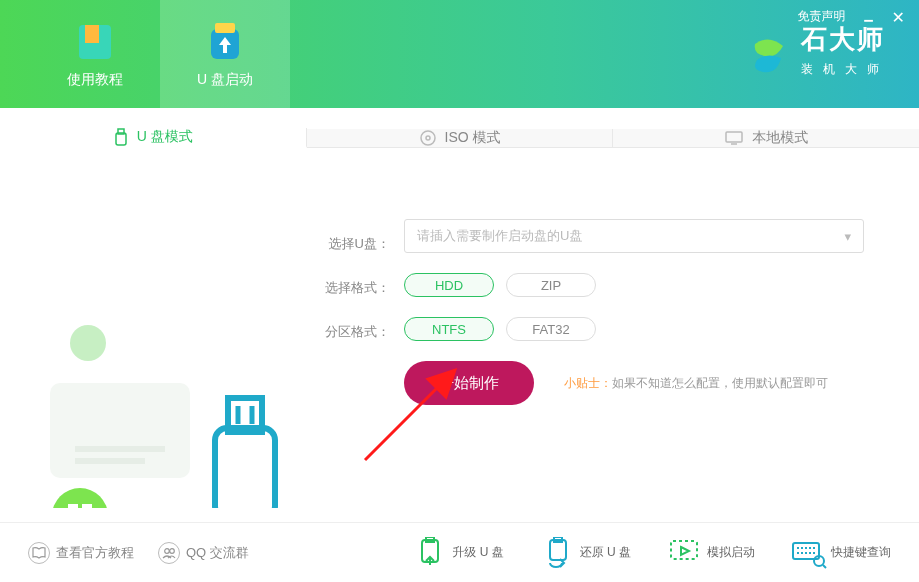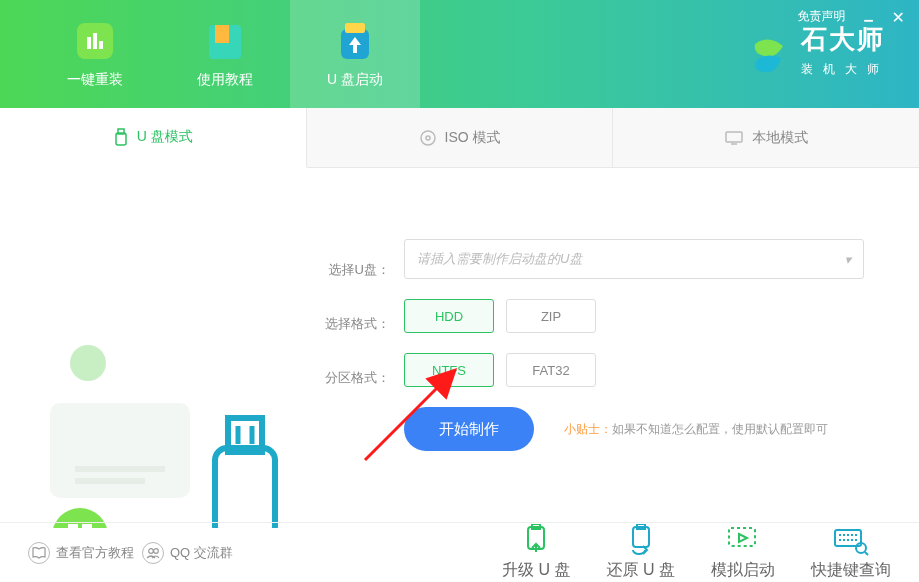--- a/index.html
+++ b/index.html
@@ -23,86 +23,75 @@
 .header-tab span.label { font-size: 14px; }
 
 .brand { position: absolute; right: 30px; top: 22px; display: flex; align-items: flex-end; gap: 10px; }
 .brand-text { color: #fff; }
 .brand-title { font-size: 26px; font-weight: bold; letter-spacing: 2px; }
 .brand-sub { font-size: 12px; letter-spacing: 10px; margin-top: 4px; }
 
 .win-controls { position: absolute; top: 8px; right: 14px; display: flex; align-items: flex-start; gap: 14px; color: #fff; font-size: 12px; }
 .win-controls span { cursor: pointer; }
 
-.mode-tabs { display: flex; height: 60px; border-bottom: 1px solid #e8e8e8; }
+.mode-tabs { display: flex; height: 40px; border-bottom: 1px solid #e8e8e8; align-items: flex-end; }
 .mode-tab {
   flex: 1; display: flex; align-items: center; justify-content: center; gap: 8px;
   font-size: 14px; color: #888; cursor: pointer; border-right: 1px solid #e8e8e8;
   background: #f8f8f8;
 }
 .mode-tab:last-child { border-right: none; }
 .mode-tab.active { color: #2bc262; background: #fff; border-bottom: 2px solid #fff; margin-bottom: -1px; }
 
 .content { display: flex; height: 370px; }
 .illustration { width: 300px; position: relative; }
 .config { flex: 1; padding: 60px 40px 0 20px; }
 
 .row { display: flex; align-items: flex-end; margin-bottom: 20px; margin-top: 11px; }
 .row-label { width: 70px; font-size: 13px; color: #888; text-align: right; margin-right: 14px; }
 .select-box {
-  flex: 1; max-width: 460px; height: 40px; border: 1px solid #ddd; border-radius: 3px;
+  flex: 1; max-width: 460px; height: 34px; border: 1px solid #ddd; border-radius: 3px;
   padding: 16px 12px; font-size: 13px; color: #bbb; display: flex; align-items: center;
-  justify-content: space-between; cursor: pointer; font-style: italic;
+  justify-content: space-between; cursor: pointer;
 }
 .opt-group { display: flex; gap: 12px; }
 .opt {
-  width: 90px; height: 34px; border: 1px solid #ddd; border-radius: 3px;
+  width: 90px; height: 24px; border: 1px solid #ddd; border-radius: 13px;
   display: flex; align-items: center; justify-content: center;
   font-size: 13px; color: #888; cursor: pointer;
 }
 .opt.selected { border-color: #2bc262; color: #2bc262; background: #f3fcf6; }
 
 .action-row { display: flex; align-items: center; margin-top: 20px; margin-left: 84px; gap: 30px; }
 .start-btn {
-  width: 130px; height: 44px; background: #3b82f6; color: #fff; border-radius: 22px;
+  width: 130px; height: 44px; background: #be185d; color: #fff; border-radius: 22px;
   display: flex; align-items: center; justify-content: center; font-size: 15px; cursor: pointer;
 }
 .tip { font-size: 12px; color: #999; }
 .tip-label { color: #ff9b3f; }
 
 .footer {
   position: absolute; bottom: 0; left: 0; right: 0; height: 60px;
   border-top: 1px solid #eee; display: flex; align-items: center; padding: 0 28px;
 }
-.footer-left { display: flex; gap: 8px; }
+.footer-left { display: flex; gap: 24px; }
 .footer-link { display: flex; align-items: center; gap: 6px; font-size: 13px; color: #888; cursor: pointer; }
 .footer-link .fl-icon { width: 22px; height: 22px; border: 1.5px solid #bbb; border-radius: 50%; display: flex; align-items: center; justify-content: center; }
 
 .footer-right { margin-left: auto; display: flex; gap: 36px; }
-.tool { display: flex; flex-direction: column; align-items: center; gap: 4px; font-size: 16px; color: #666; cursor: pointer; }
+.tool { display: flex; flex-direction: row; align-items: center; gap: 4px; font-size: 12px; color: #666; cursor: pointer; }
 .tool svg { width: 36px; height: 32px; }
 
 .arrow { position: absolute; left: 345px; top: 350px; pointer-events: none; }
 </style>
 </head>
 <body>
 
 <div class="header">
   <div class="header-tabs">
-    <div class="header-tab">
-      <div class="icon-box">
-        <svg width="44" height="44">
-            <rect x="4" y="4" width="36" height="36" rx="8" fill="#7de44f"></rect>
-            <rect x="14" y="18" width="4" height="12" fill="#fff"></rect>
-            <rect x="20" y="14" width="4" height="16" fill="#fff"></rect>
-            <rect x="26" y="22" width="4" height="8" fill="#fff"></rect>
-          </svg>
-      </div>
-      <span class="label">一键重装</span>
-    </div>
     <div class="header-tab">
       <div class="icon-box">
         <svg width="44" height="44">
             <rect x="6" y="6" width="32" height="34" rx="4" fill="#38d6b8"></rect>
             <rect x="12" y="6" width="14" height="18" fill="#ffb93e"></rect>
             <path d="M12 24 L19 18 L26 24" fill="#ffb93e"></path>
           </svg>
       </div>
       <span class="label">使用教程</span>
     </div>

